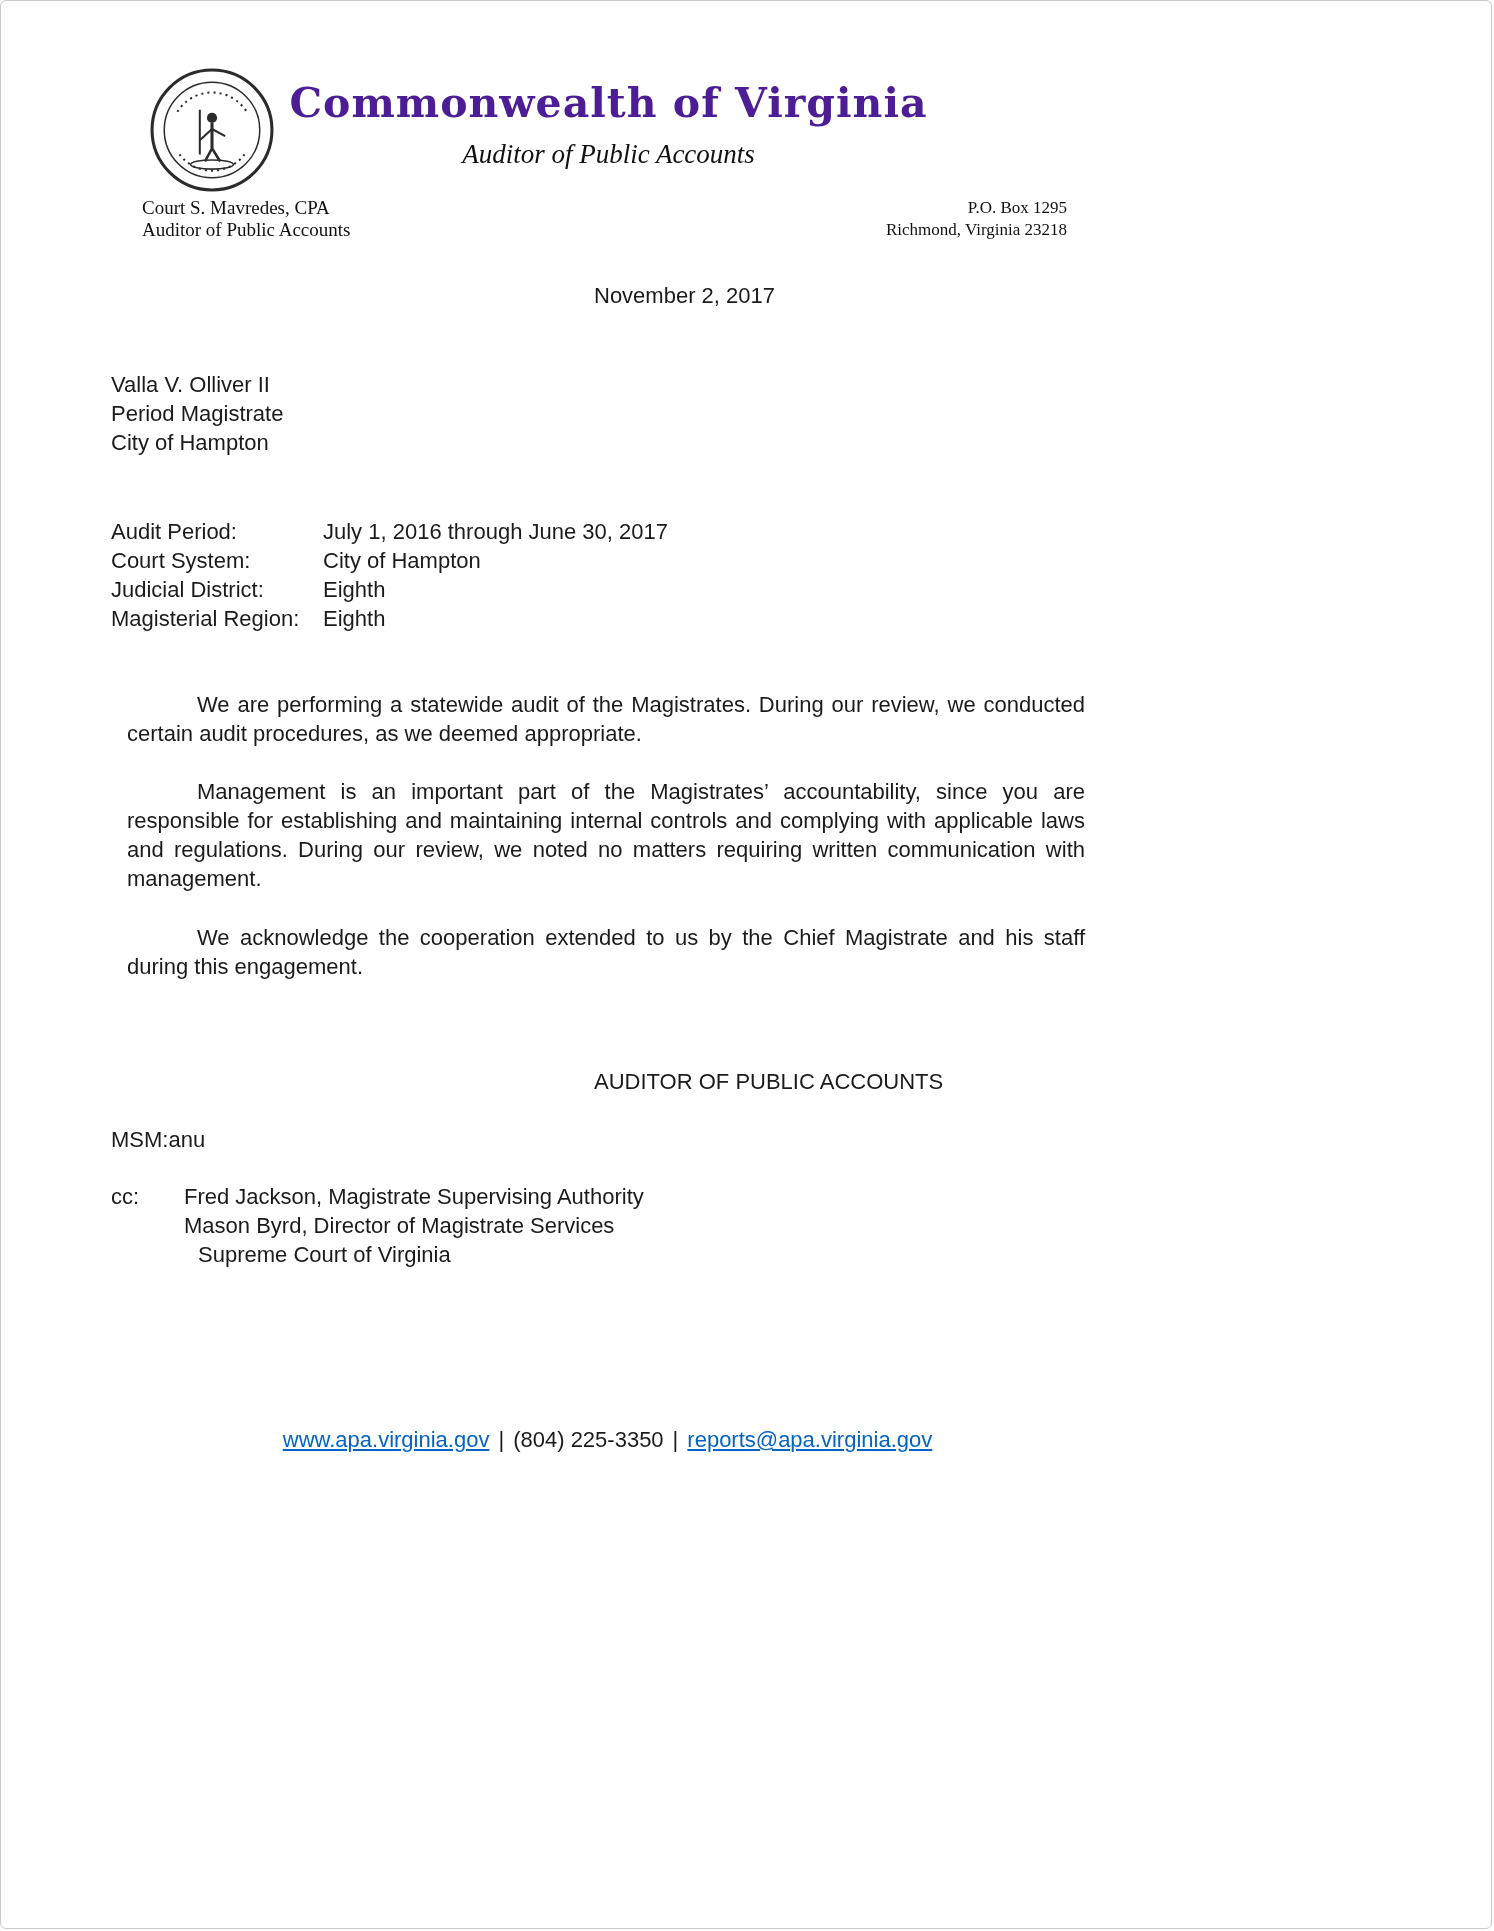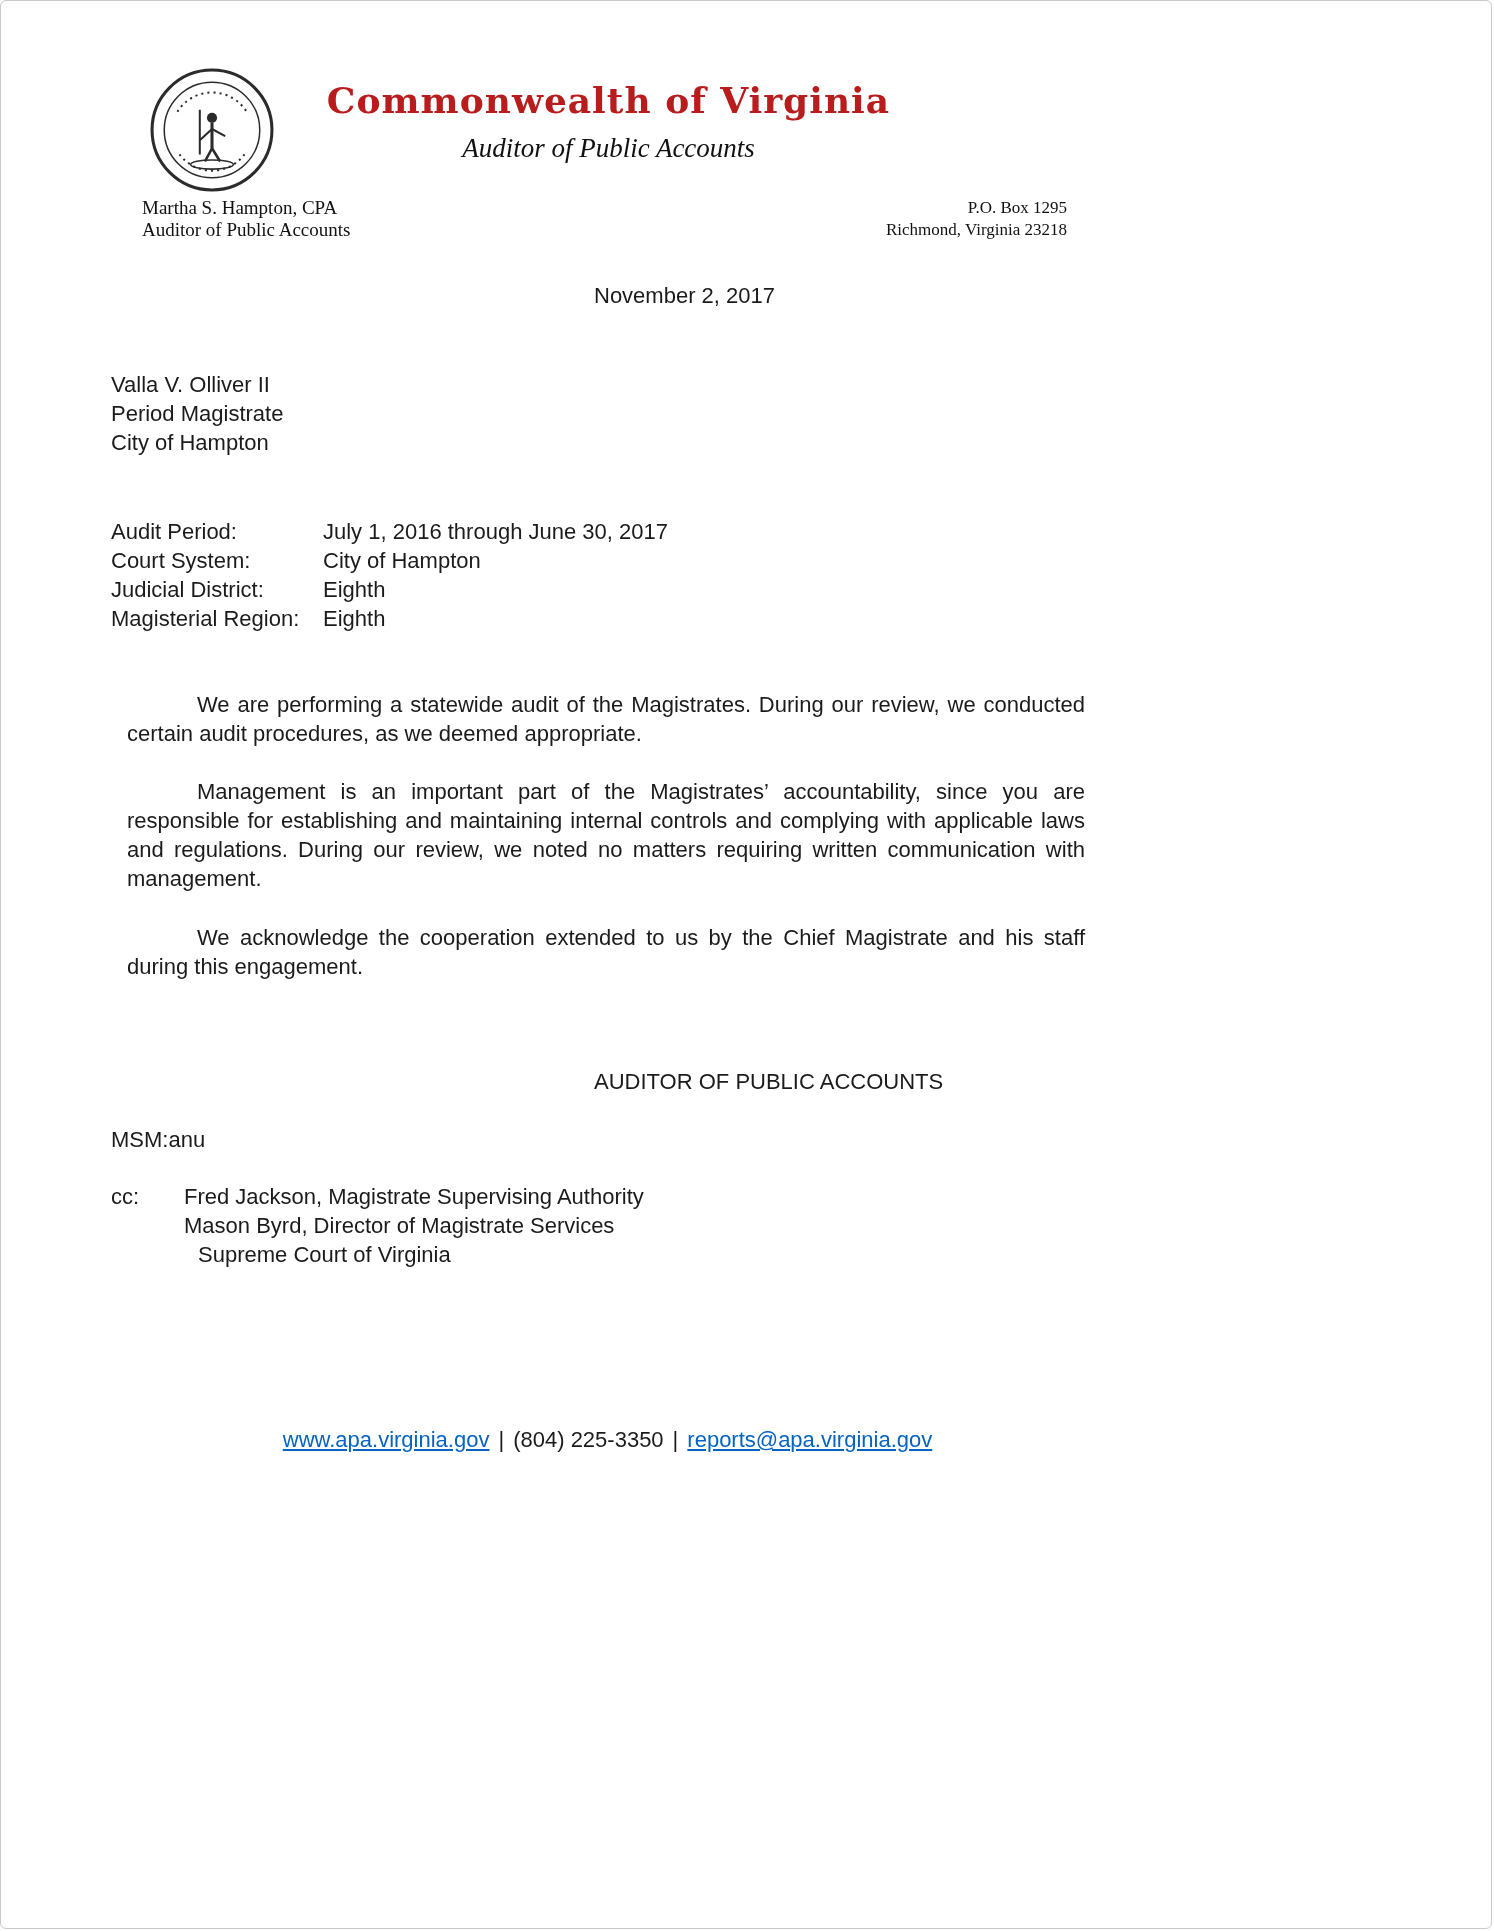--- a/index.html
+++ b/index.html
@@ -22,23 +22,23 @@
     position: absolute; left: 148px; top: 66px;
     width: 126px; height: 126px;
   }
   .masthead {
     position: absolute; left: 0; top: 78px;
     width: 1215px; text-align: center;
   }
   .title {
     font-family: "DejaVu Serif", serif;
     font-weight: bold;
-    font-size: 36px;
+    font-size: 41px;
     letter-spacing: 1px;
-    color: #b91c1c;
+    color: #4c1d95;
   }
   .subtitle {
     margin-top: 12px;
     font-family: "Liberation Serif", serif;
     font-style: italic;
     font-size: 27px;
     color: #111111;
   }
   .hdr-left {
     position: absolute; left: 141px; top: 196px;
@@ -107,21 +107,21 @@
         <ellipse cx="62" cy="96" rx="21" ry="4.5" fill="none" stroke="#2b2b2b" stroke-width="1.5"></ellipse>
       </svg>
     </div>
 
     <div class="masthead">
       <div class="title">Commonwealth of Virginia</div>
       <div class="subtitle">Auditor of Public Accounts</div>
     </div>
 
     <div class="hdr-left">
-      <div>Martha S. Hampton, CPA</div>
+      <div>Court S. Mavredes, CPA</div>
       <div>Auditor of Public Accounts</div>
     </div>
 
     <div class="hdr-right">
       <div>P.O. Box 1295</div>
       <div>Richmond, Virginia 23218</div>
     </div>
   </div>
 
   <div class="content">

